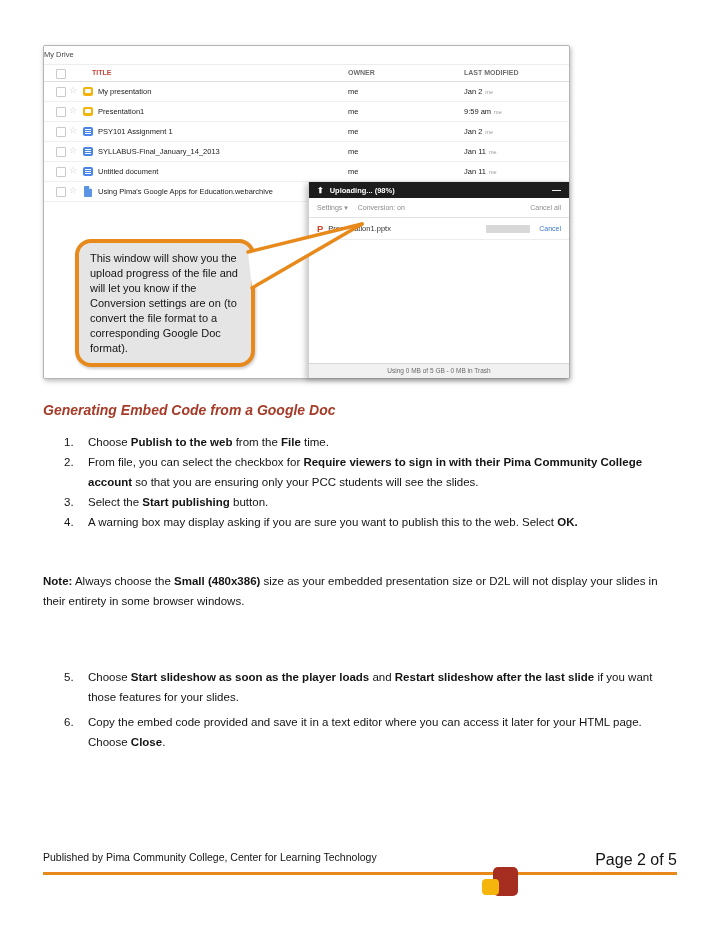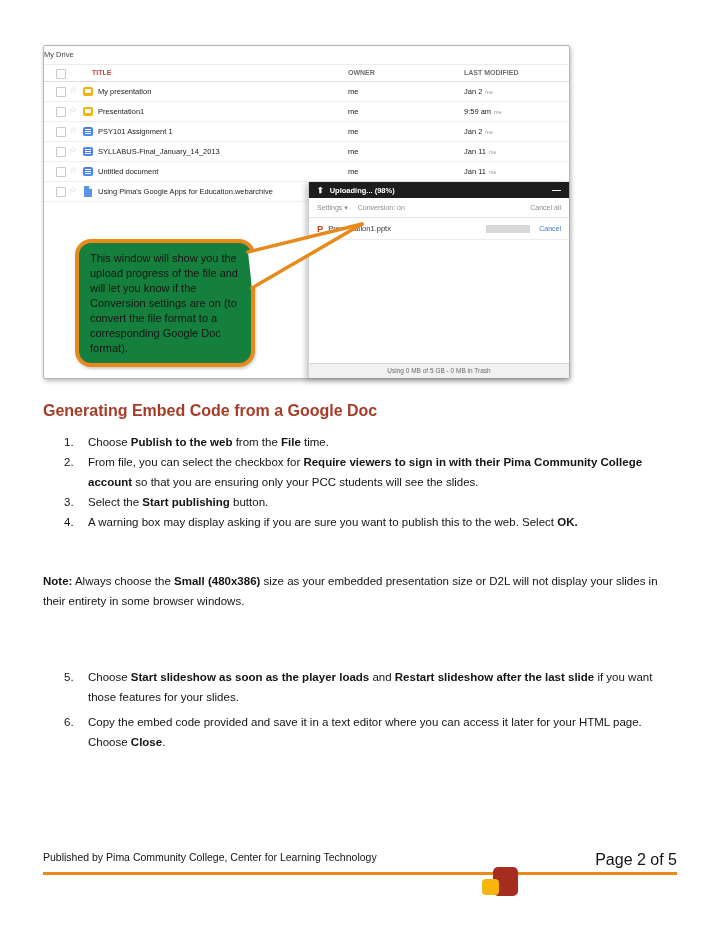--- a/index.html
+++ b/index.html
@@ -55,29 +55,29 @@
              font-size:7.5px; color:#333; border-bottom:1px solid #ededed; }
   .ud-pletter { color:var(--pptx_orange); font-weight:bold; font-size:9.5px; margin-right:5px; }
   .ud-progress { margin-left:auto; width:44px; height:8px; background:#d8d8d8; border-radius:1px; overflow:hidden; }
   .ud-progress-fill { height:100%; width:98%; background:#a9a9a9; }
   .ud-cancel { margin-left:9px; color:var(--link_blue); font-size:7px; }
   .ud-spacer { flex:1; }
   .ud-status { height:14px; flex:none; background:#f1f1f2; border-top:1px solid #d8d8d8;
                text-align:center; line-height:14px; font-size:6.5px; color:#6b6b6b; }
 
   
-  .callout { position:absolute; left:75px; top:239px; width:180px; box-sizing:border-box; background:#15803d;
+  .callout { position:absolute; left:75px; top:239px; width:180px; box-sizing:border-box; background:#e5e5e5;
              border:4px solid var(--accent); border-radius:16px; padding:8px 9px 7px 11px;
              font-size:11px; line-height:15px; color:#151515; z-index:4;
              box-shadow:1px 2px 3px rgba(0,0,0,.2); }
   .callout-tail { position:absolute; left:238px; top:214px; z-index:5; }
 
   
-  .doc-heading { position:absolute; left:43px; top:402px; font-size:16px; font-weight:bold;
-                 color:var(--heading_red); }
+  .doc-heading { position:absolute; left:43px; top:402px; font-size:14px; font-weight:bold;
+                 color:var(--heading_red);font-style:italic; }
   .doc-text { font-size:11.5px; line-height:20px; color:#141414; }
   .doc-block1 { position:absolute; left:43px; top:432px; width:642px; }
   .doc-block2 { position:absolute; left:43px; top:571px; width:638px; }
   .doc-block3 { position:absolute; left:43px; top:667px; width:642px; }
   .step { display:flex; }
   .step .num { flex:none; width:24px; margin-left:21px; }
   .step .txt { width:586px; }
   .doc-block3 .step { margin-bottom:5px; }
   b { font-weight:bold; }
 

